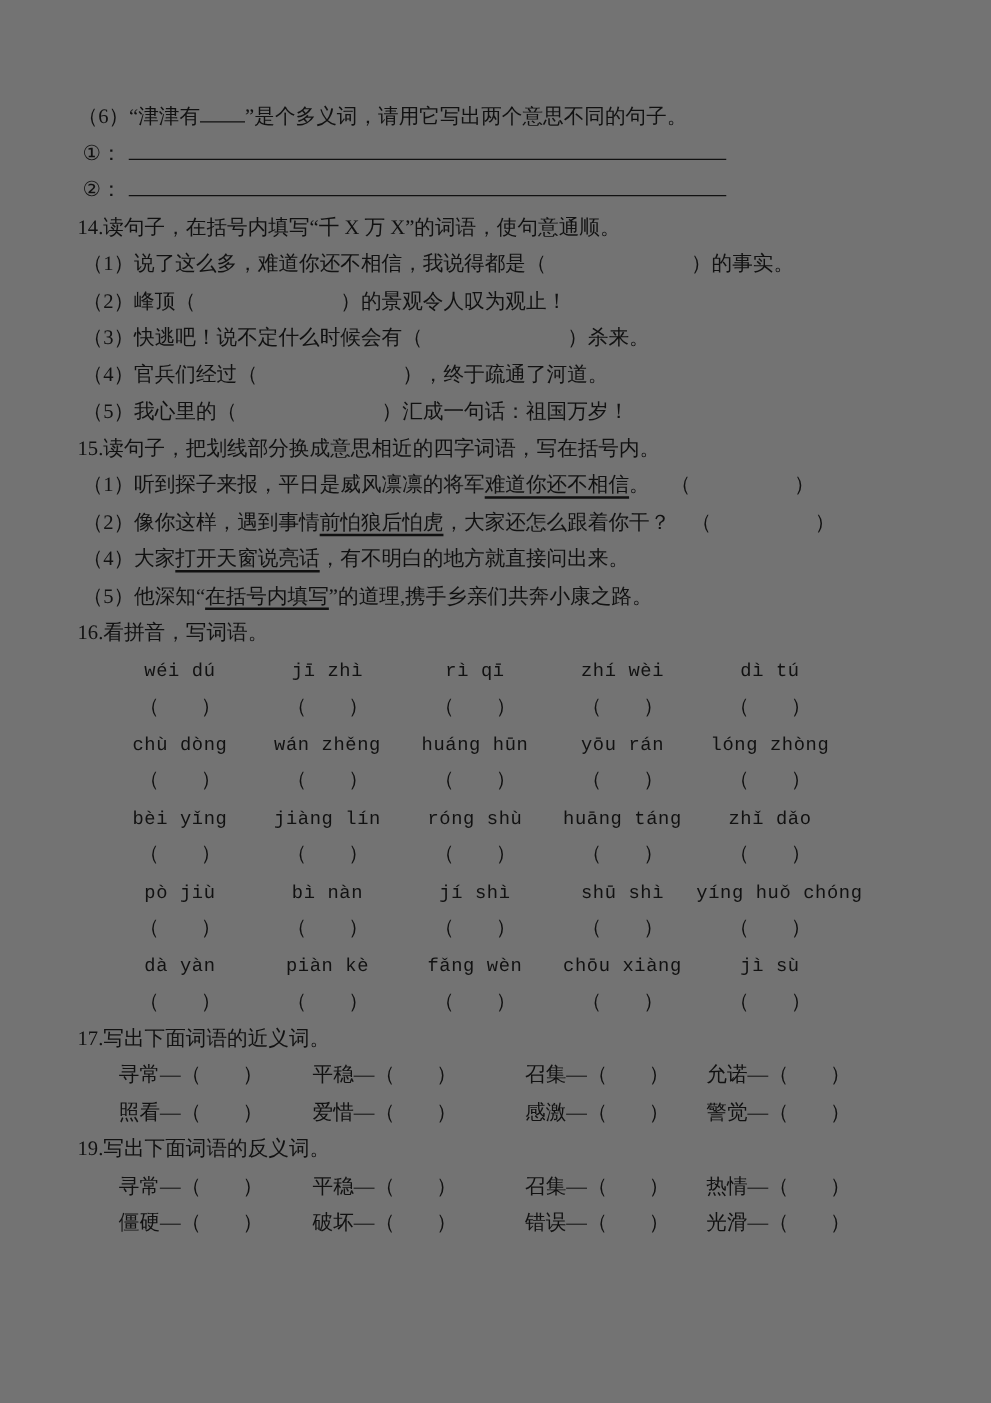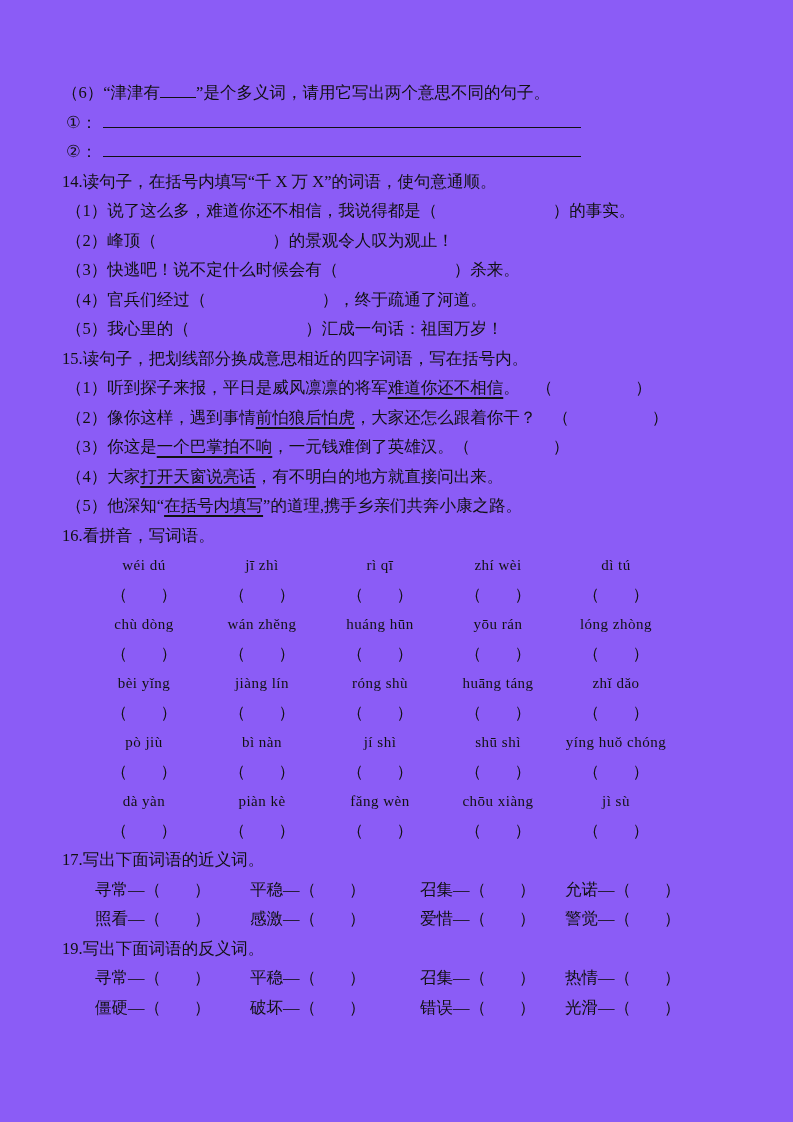--- a/index.html
+++ b/index.html
@@ -1,20 +1,20 @@
 <!DOCTYPE html>
 <html><head>
 <meta charset="utf-8">
 <style>
   html,body{margin:0;padding:0;background:#e8e8e8;}
   .page{
     position:relative;
     width:793px;height:1122px;
     margin:0 auto;
-    background:#8b5cf6;
+    background:#737373;
     color:#111;
     font-family:"Liberation Serif","DejaVu Serif",serif;
     font-size:16.5px;
     overflow:hidden;
     box-sizing:border-box;
     padding:78px 40px 0 62px;
   }
   .line{
     height:29.5px;
     line-height:29.5px;
@@ -47,21 +47,21 @@
     grid-template-columns:repeat(5,118px);
     margin-left:23px;
     height:29.5px;
     line-height:29.5px;
   }
   .py-cell{
     text-align:center;
     white-space:nowrap;
   }
   .py{
-    font-family:Liberation Serif, serif;
+    font-family:Liberation Mono, monospace;
     font-size:15px;
     letter-spacing:0.5px;
   }
   
   .wrow{
     display:grid;
     grid-template-columns:155px 170px 145px auto;
     margin-left:33px;
   }
   .wcell{white-space:nowrap;}
@@ -78,21 +78,20 @@
   <div class="line">14.读句子，在括号内填写“千 X 万 X”的词语，使句意通顺。</div>
   <div class="line item">（1）说了这么多，难道你还不相信，我说得都是（　　　　　　　）的事实。</div>
   <div class="line item">（2）峰顶（　　　　　　　）的景观令人叹为观止！</div>
   <div class="line item">（3）快逃吧！说不定什么时候会有（　　　　　　　）杀来。</div>
   <div class="line item">（4）官兵们经过（　　　　　　　），终于疏通了河道。</div>
   <div class="line item">（5）我心里的（　　　　　　　）汇成一句话：祖国万岁！</div>
 
   <div class="line">15.读句子，把划线部分换成意思相近的四字词语，写在括号内。</div>
   <div class="line item"><span>（1）听到探子来报，平日是威风凛凛的将军</span><span class="u">难道你还不相信</span><span>。　（　　　　　）</span></div>
   <div class="line item"><span>（2）像你这样，遇到事情</span><span class="u">前怕狼后怕虎</span><span>，大家还怎么跟着你干？　（　　　　　）</span></div>
-  <div class="line item"><span>（3）你这是</span><span class="u">一个巴掌拍不响</span><span>，一元钱难倒了英雄汉。（　　　　　）</span></div>
   <div class="line item"><span>（4）大家</span><span class="u">打开天窗说亮话</span><span>，有不明白的地方就直接问出来。</span></div>
   <div class="line item"><span>（5）他深知“</span><span class="u">在括号内填写</span><span>”的道理,携手乡亲们共奔小康之路。</span></div>
 
   <div class="line">16.看拼音，写词语。</div>
 
   <div class="py-grid">
     <div class="py-cell"><span class="py">wéi dú</span></div>
     <div class="py-cell"><span class="py">jī zhì</span></div>
     <div class="py-cell"><span class="py">rì qī</span></div>
     <div class="py-cell"><span class="py">zhí wèi</span></div>
@@ -168,22 +167,22 @@
 
   <div class="line">17.写出下面词语的近义词。</div>
   <div class="line wrow">
     <span class="wcell">寻常—（　　）</span>
     <span class="wcell">平稳—（　　）</span>
     <span class="wcell">召集—（　　）</span>
     <span class="wcell">允诺—（　　）</span>
   </div>
   <div class="line wrow">
     <span class="wcell">照看—（　　）</span>
+    <span class="wcell">爱惜—（　　）</span>
     <span class="wcell">感激—（　　）</span>
-    <span class="wcell">爱惜—（　　）</span>
     <span class="wcell">警觉—（　　）</span>
   </div>
 
   <div class="line">19.写出下面词语的反义词。</div>
   <div class="line wrow">
     <span class="wcell">寻常—（　　）</span>
     <span class="wcell">平稳—（　　）</span>
     <span class="wcell">召集—（　　）</span>
     <span class="wcell">热情—（　　）</span>
   </div>

